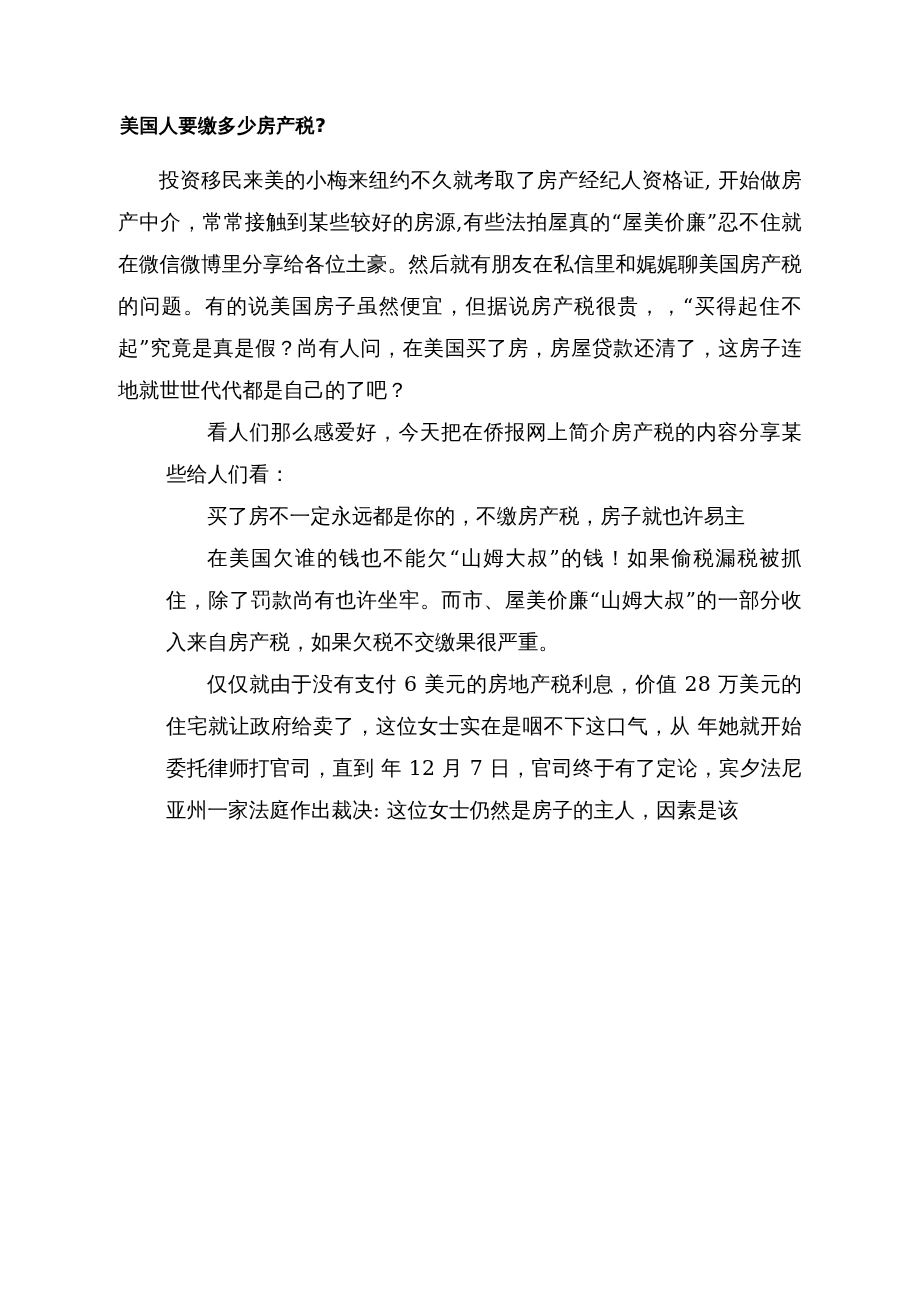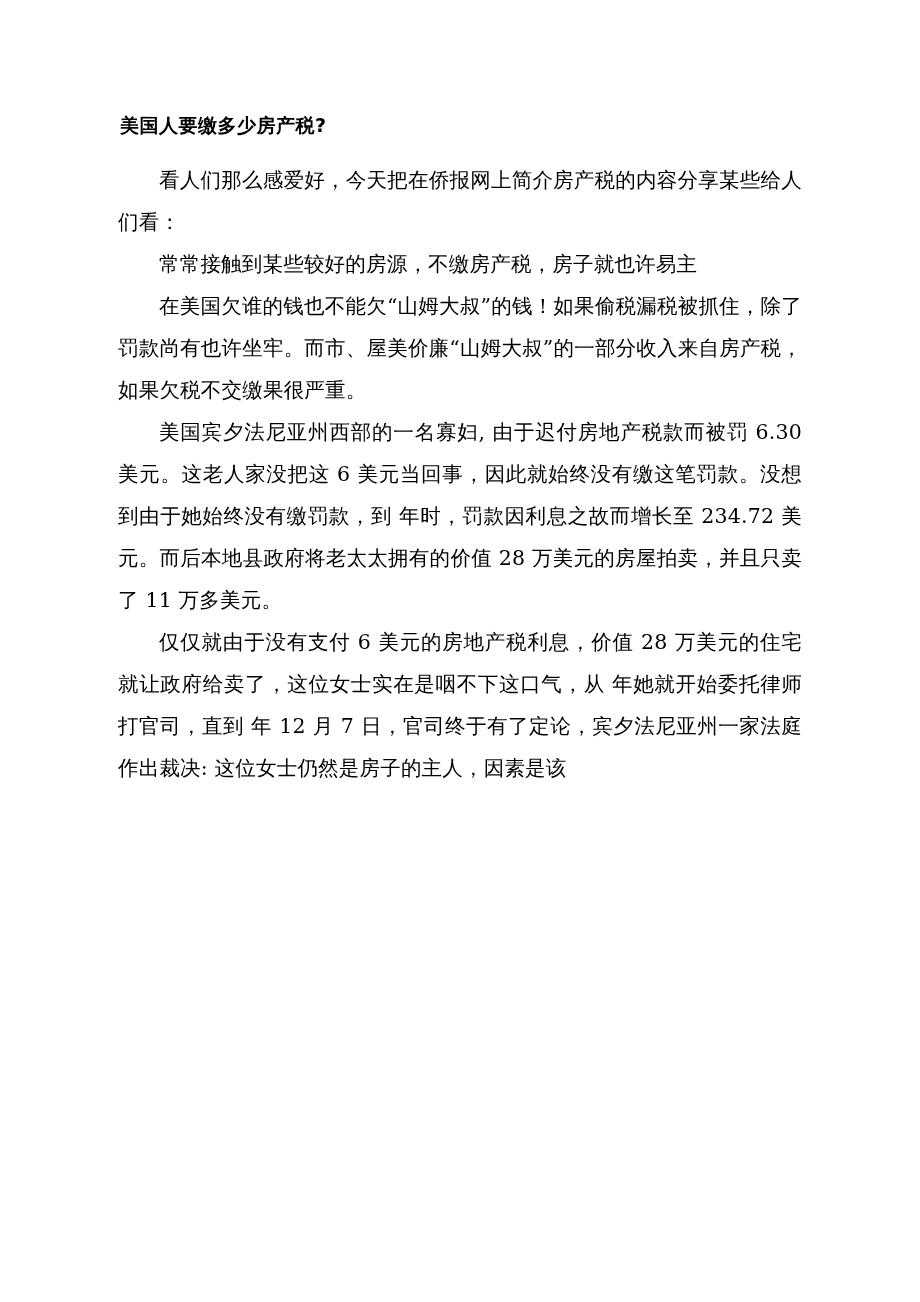--- a/index.html
+++ b/index.html
@@ -36,25 +36,26 @@
     font-size: 20.5px;
     line-height: 42px;
     text-align: justify;
     text-justify: inter-ideograph;
     margin: 0;
     text-indent: 2em;
     letter-spacing: 0.2px;
   }
   .para + .para {
     margin-top: 0;
+    margin-left: 48px;
   }
 </style>
 </head>
 <body>
 
 <div id="page">
   <h1 class="doc-title">美国人要缴多少房产税?</h1>
+  <p class="para">投资移民来美的小梅来纽约不久就考取了房产经纪人资格证, 开始做房产中介，常常接触到某些较好的房源,有些法拍屋真的“屋美价廉”忍不住就在微信微博里分享给各位土豪。然后就有朋友在私信里和娓娓聊美国房产税的问题。有的说美国房子虽然便宜，但据说房产税很贵，，“买得起住不起”究竟是真是假？尚有人问，在美国买了房，房屋贷款还清了，这房子连地就世世代代都是自己的了吧？</p>
   <p class="para">看人们那么感爱好，今天把在侨报网上简介房产税的内容分享某些给人们看：</p>
-  <p class="para">常常接触到某些较好的房源，不缴房产税，房子就也许易主</p>
+  <p class="para">买了房不一定永远都是你的，不缴房产税，房子就也许易主</p>
   <p class="para">在美国欠谁的钱也不能欠“山姆大叔”的钱！如果偷税漏税被抓住，除了罚款尚有也许坐牢。而市、屋美价廉“山姆大叔”的一部分收入来自房产税，如果欠税不交缴果很严重。</p>
-  <p class="para">美国宾夕法尼亚州西部的一名寡妇, 由于迟付房地产税款而被罚 6.30 美元。这老人家没把这 6 美元当回事，因此就始终没有缴这笔罚款。没想到由于她始终没有缴罚款，到 年时，罚款因利息之故而增长至 234.72 美元。而后本地县政府将老太太拥有的价值 28 万美元的房屋拍卖，并且只卖了 11 万多美元。</p>
   <p class="para">仅仅就由于没有支付 6 美元的房地产税利息，价值 28 万美元的住宅就让政府给卖了，这位女士实在是咽不下这口气，从 年她就开始委托律师打官司，直到 年 12 月 7 日，官司终于有了定论，宾夕法尼亚州一家法庭作出裁决: 这位女士仍然是房子的主人，因素是该</p>
 </div>
 
 </body></html>

